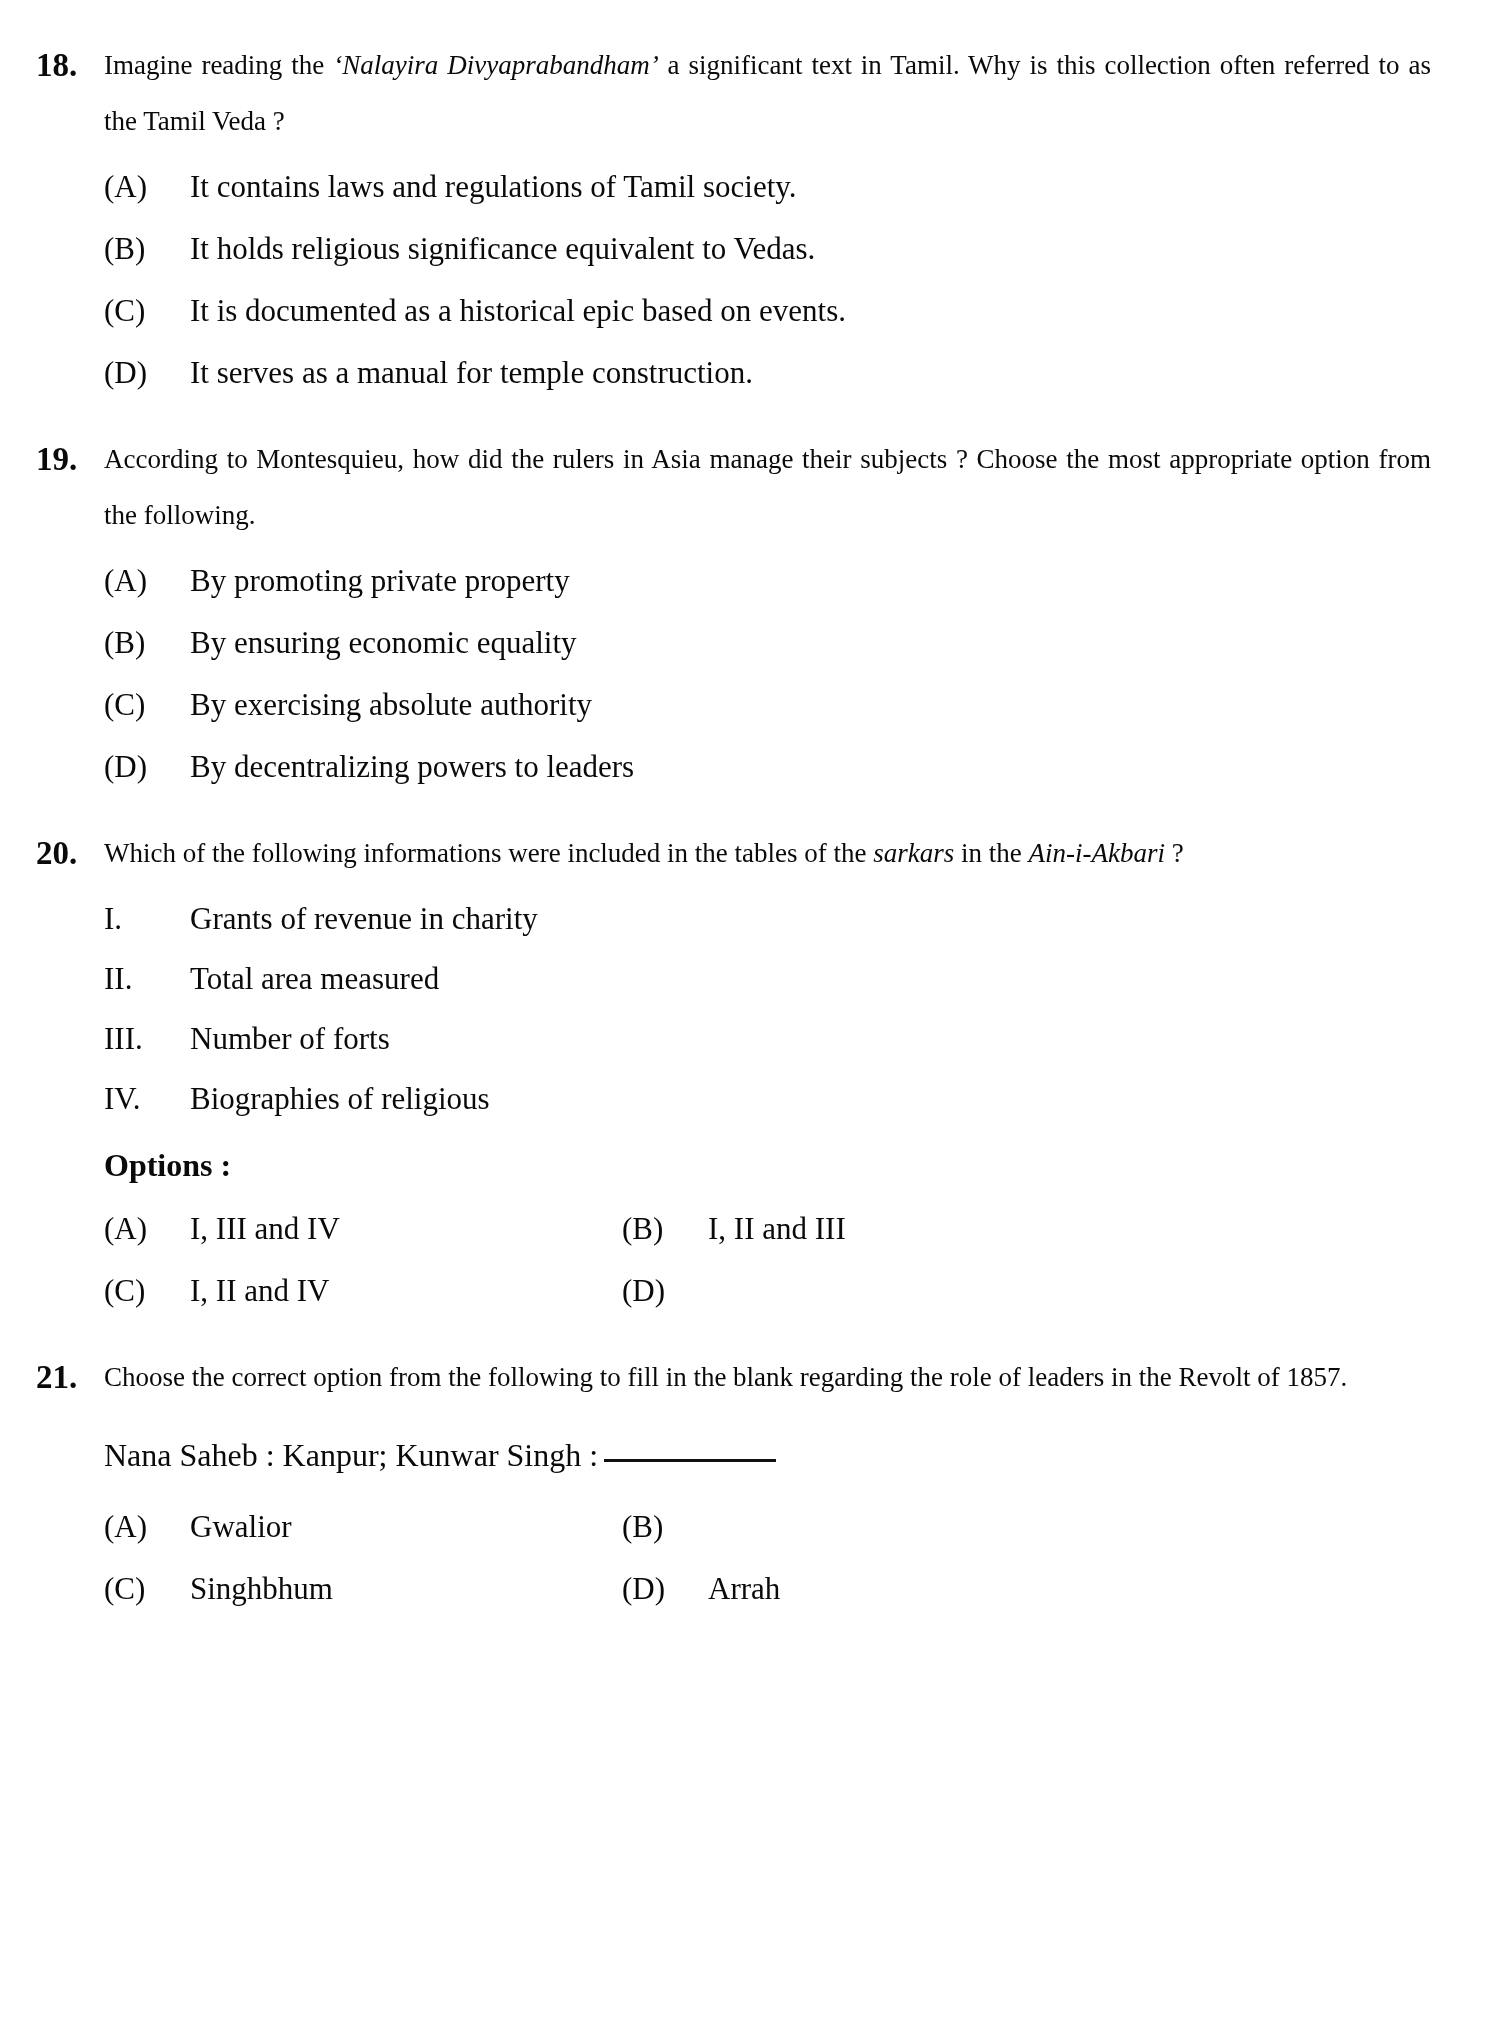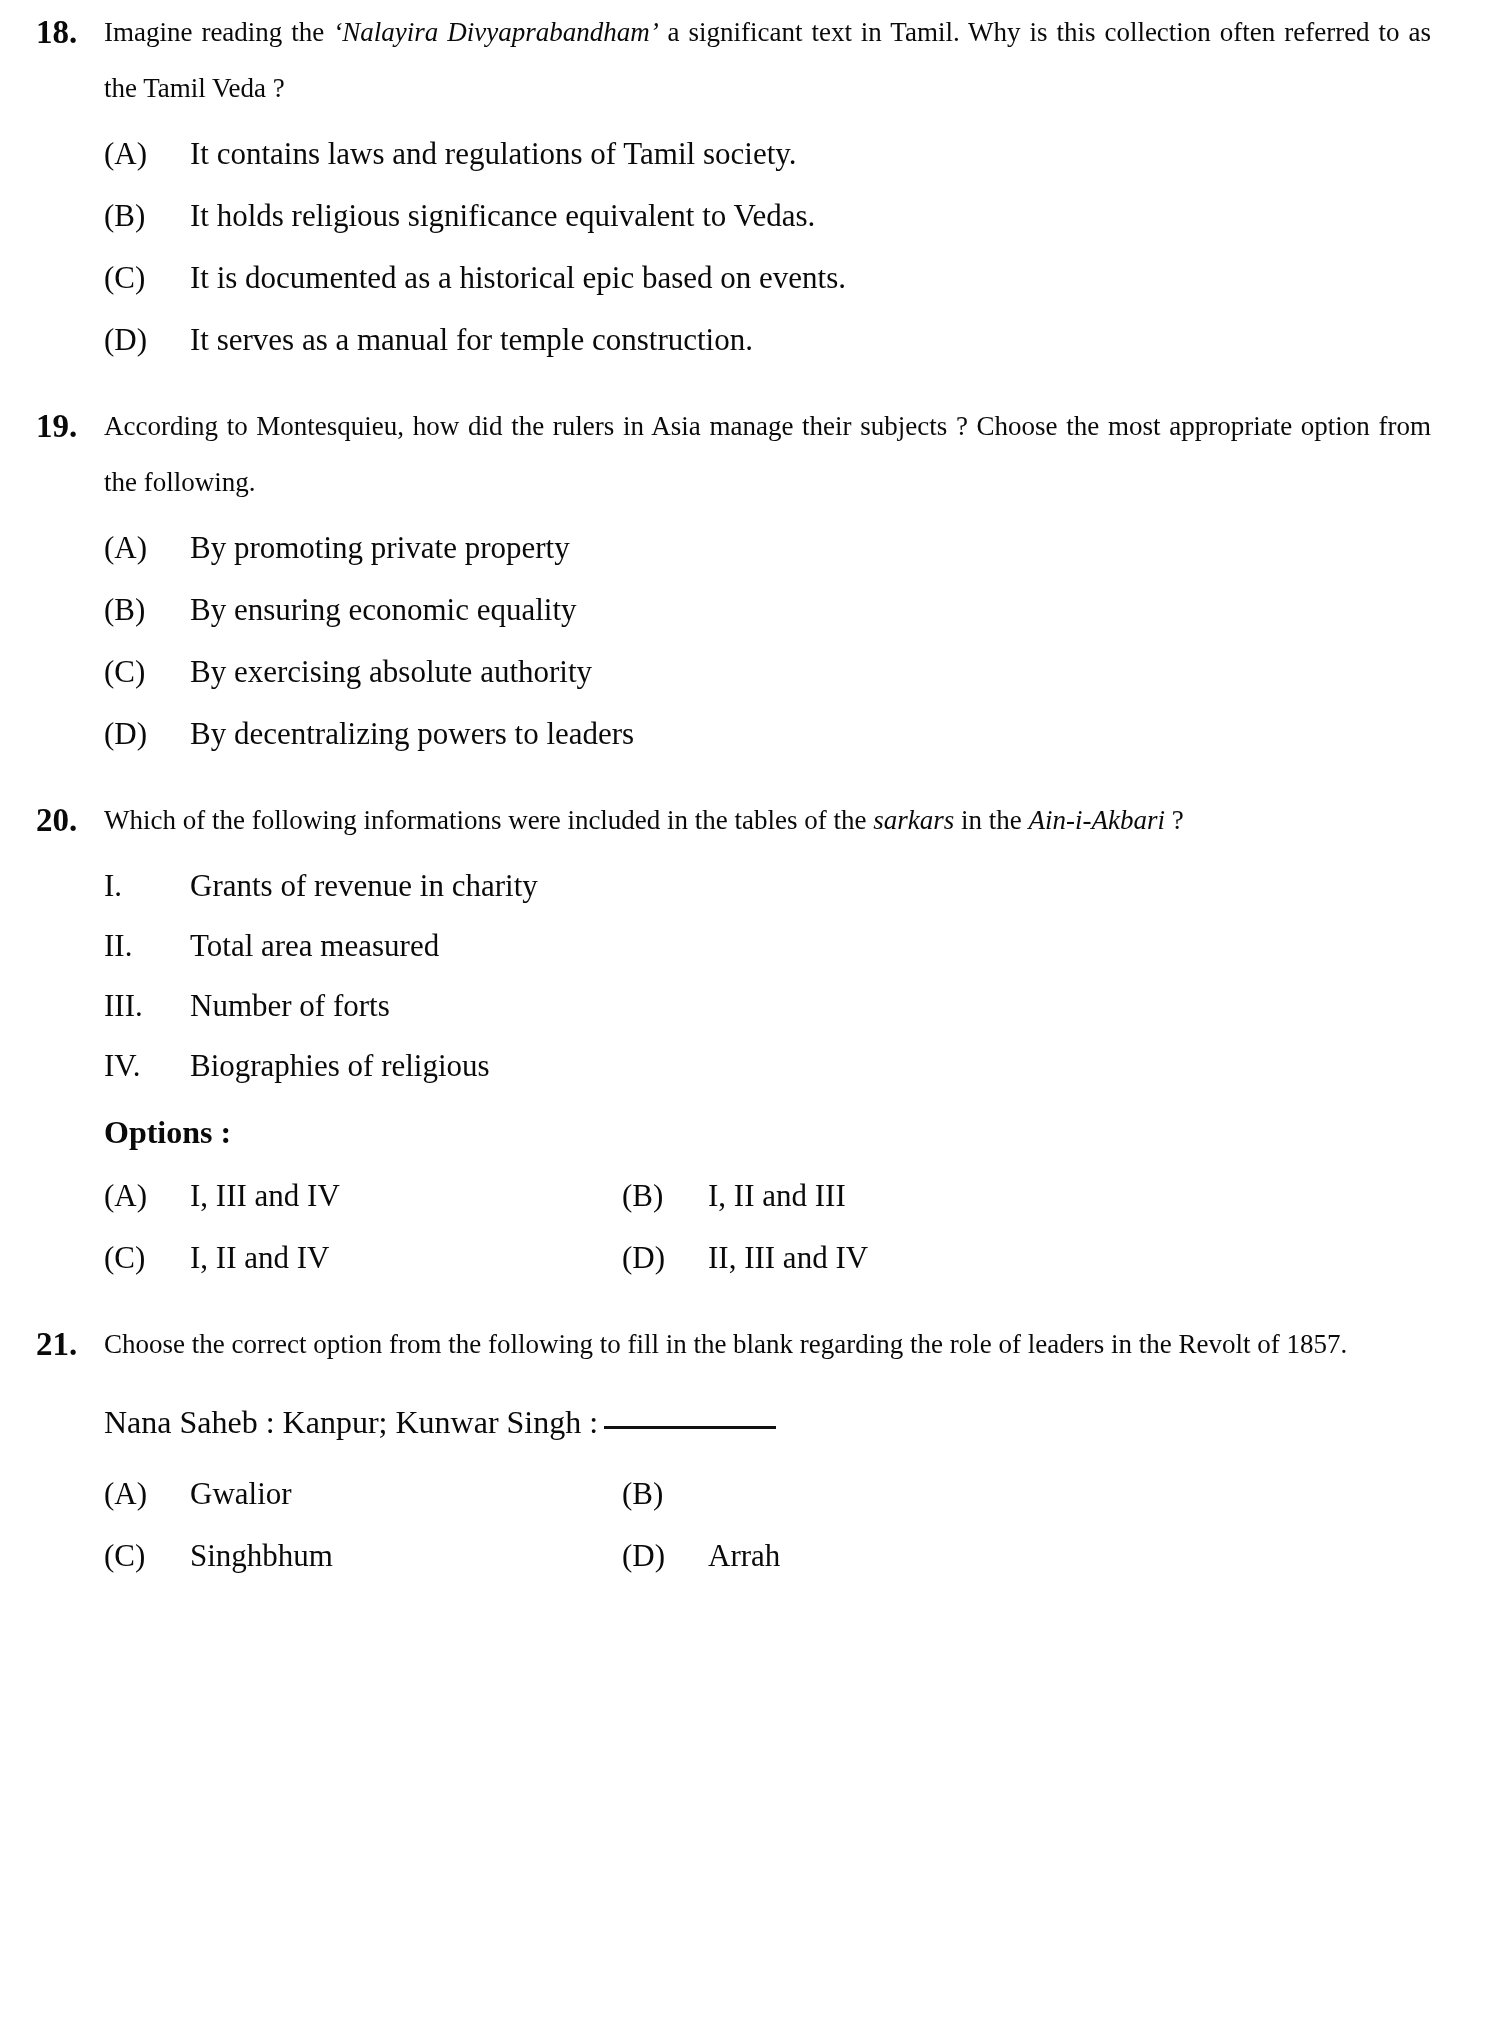--- a/index.html
+++ b/index.html
@@ -12,21 +12,21 @@
     height: 2034px;
     font-family: "Liberation Serif", "DejaVu Serif", serif;
     color: #0a0a0a;
     -webkit-font-smoothing: antialiased;
   }
   .page {
     position: relative;
     width: 1505px;
     height: 1459px;
     box-sizing: border-box;
-    padding: 4px 74px 0 34px;
+    padding: 37px 74px 0 34px;
     background: #ffffff;
   }
 
   
   .question {
     position: relative;
     display: block;
     margin: 0 0 34px 0;
   }
   .q-head {
@@ -232,21 +232,20 @@
               <div class="opt-text">I, II and III</div>
             </div>
           </div>
           <div class="opt-row">
             <div class="col col-a">
               <div class="opt-label">(C)</div>
               <div class="opt-text">I, II and IV</div>
             </div>
             <div class="col col-b">
               <div class="opt-label">(D)</div>
-              <div class="opt-text">II, III and IV</div>
             </div>
           </div>
         </div>
       </div>
     </div>
   </div>
 
   <div class="question">
     <div class="q-head">
       <div class="q-num">21.</div>

